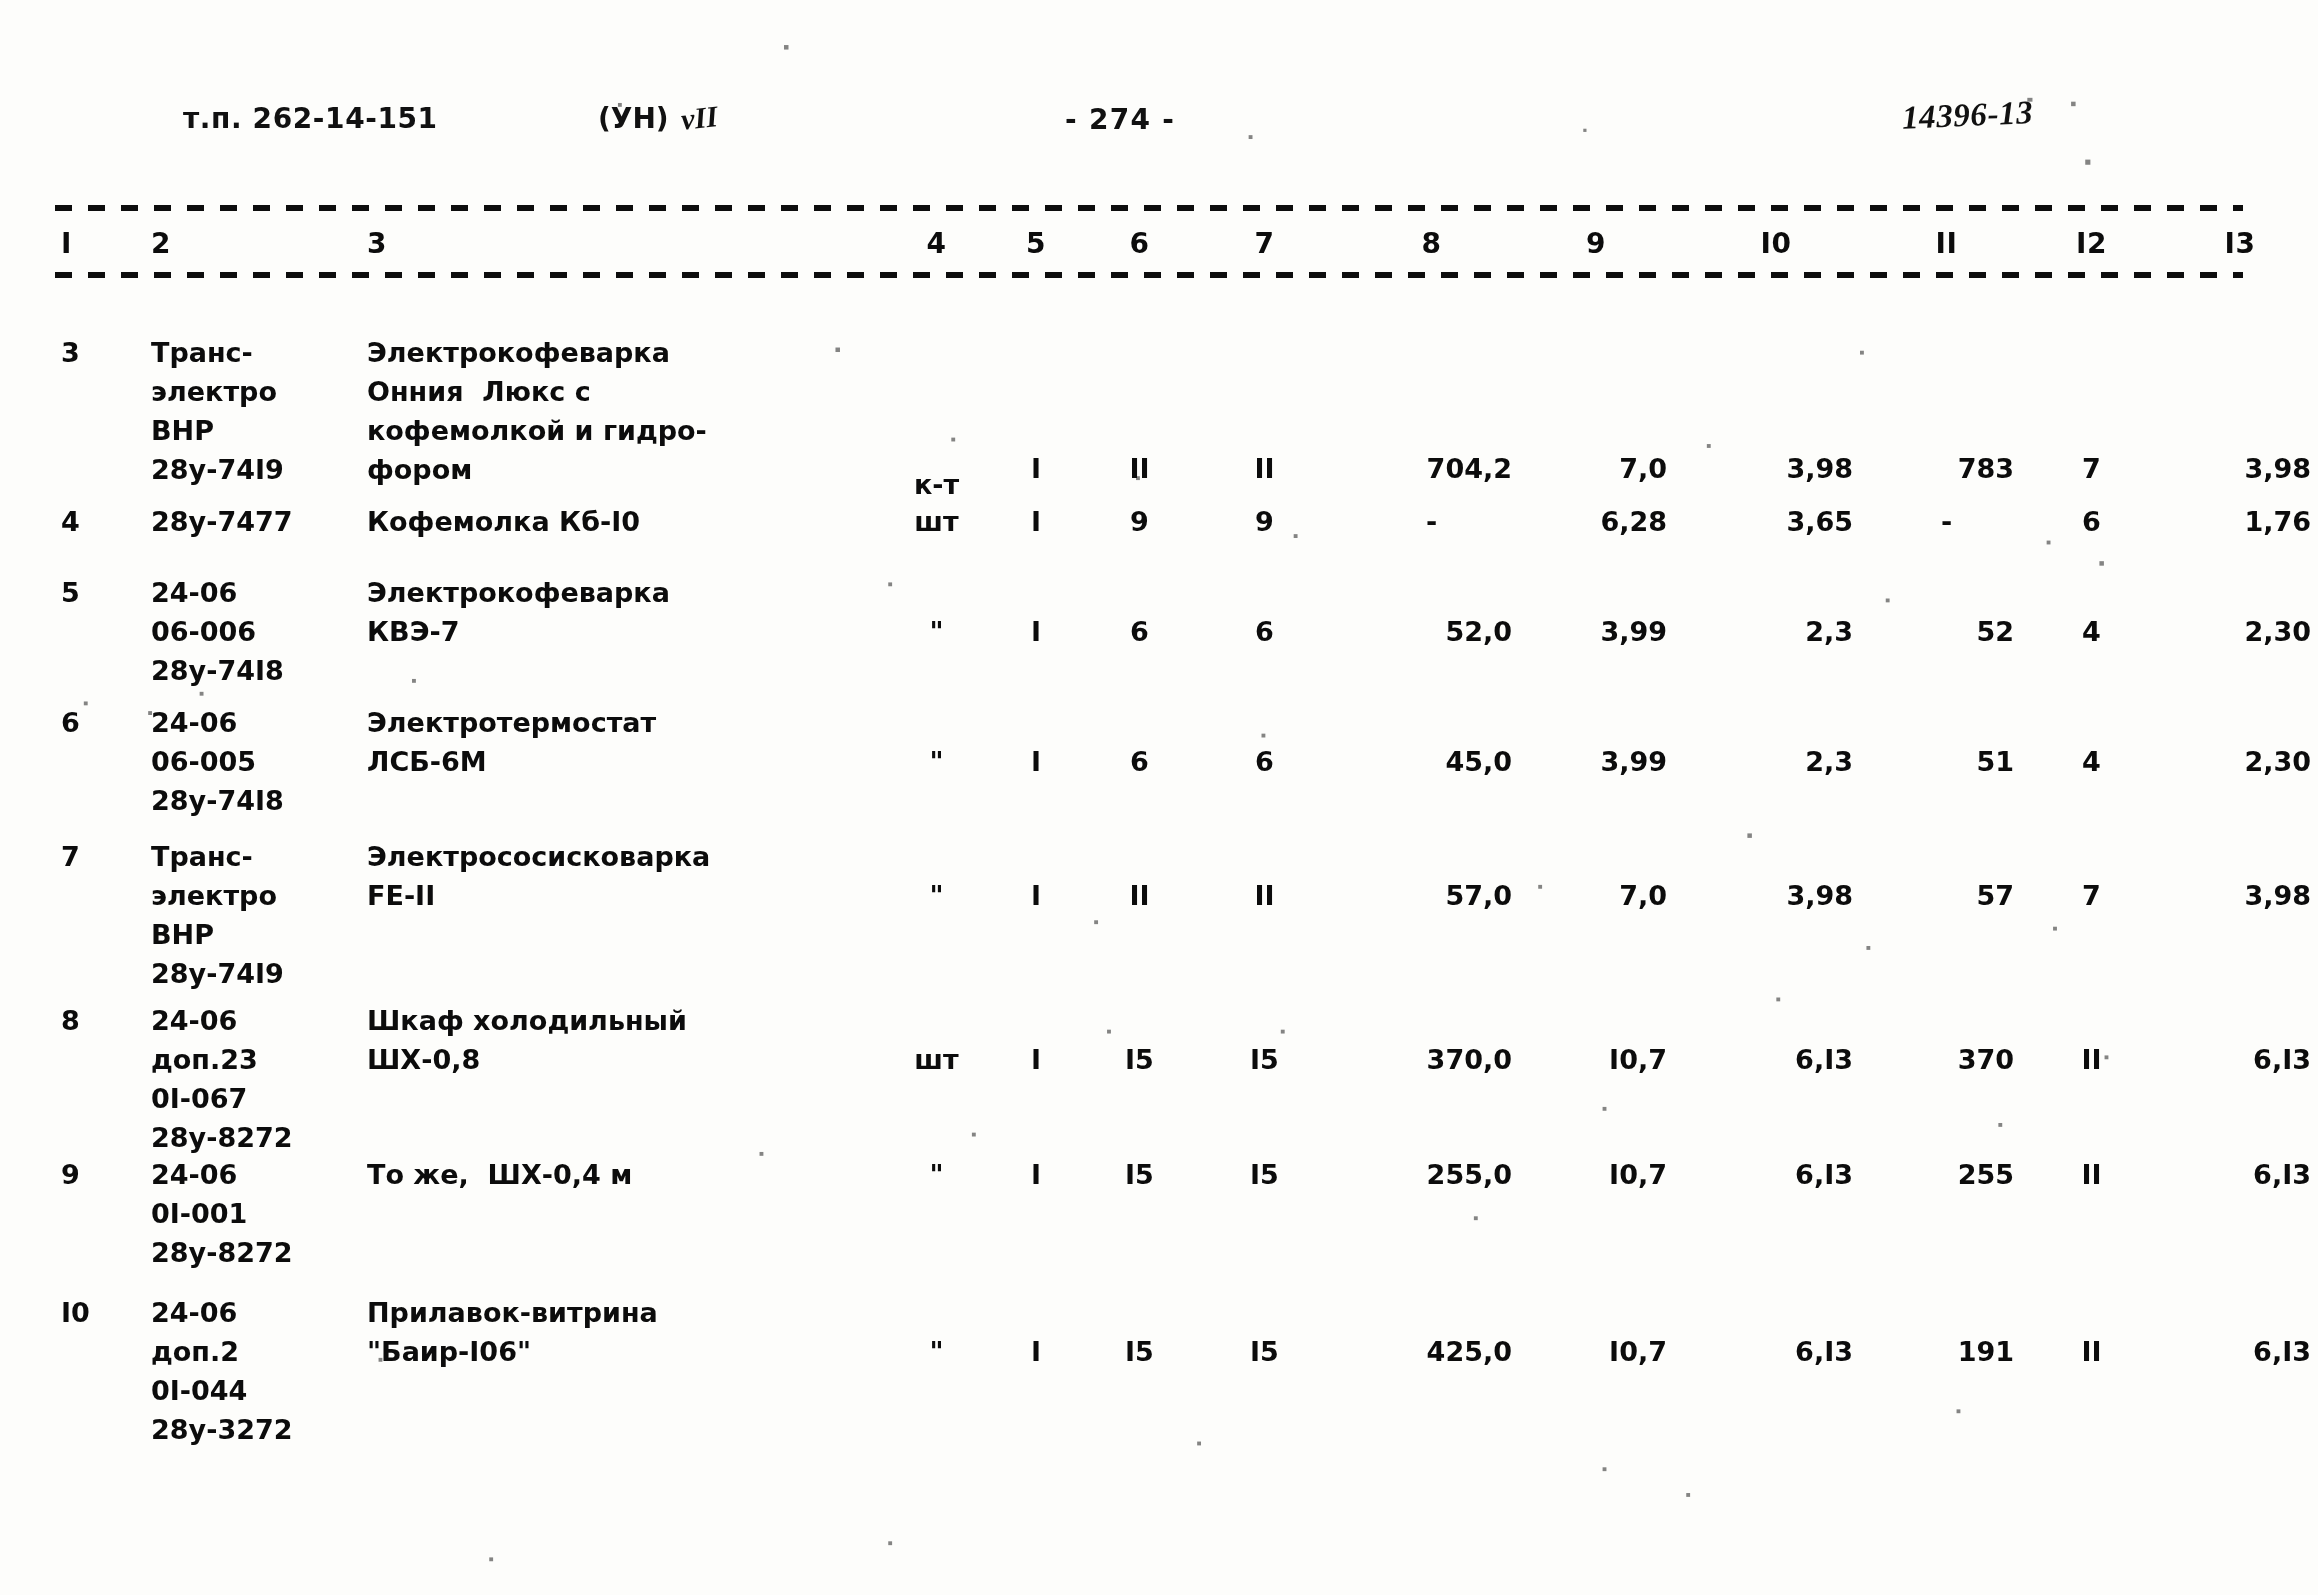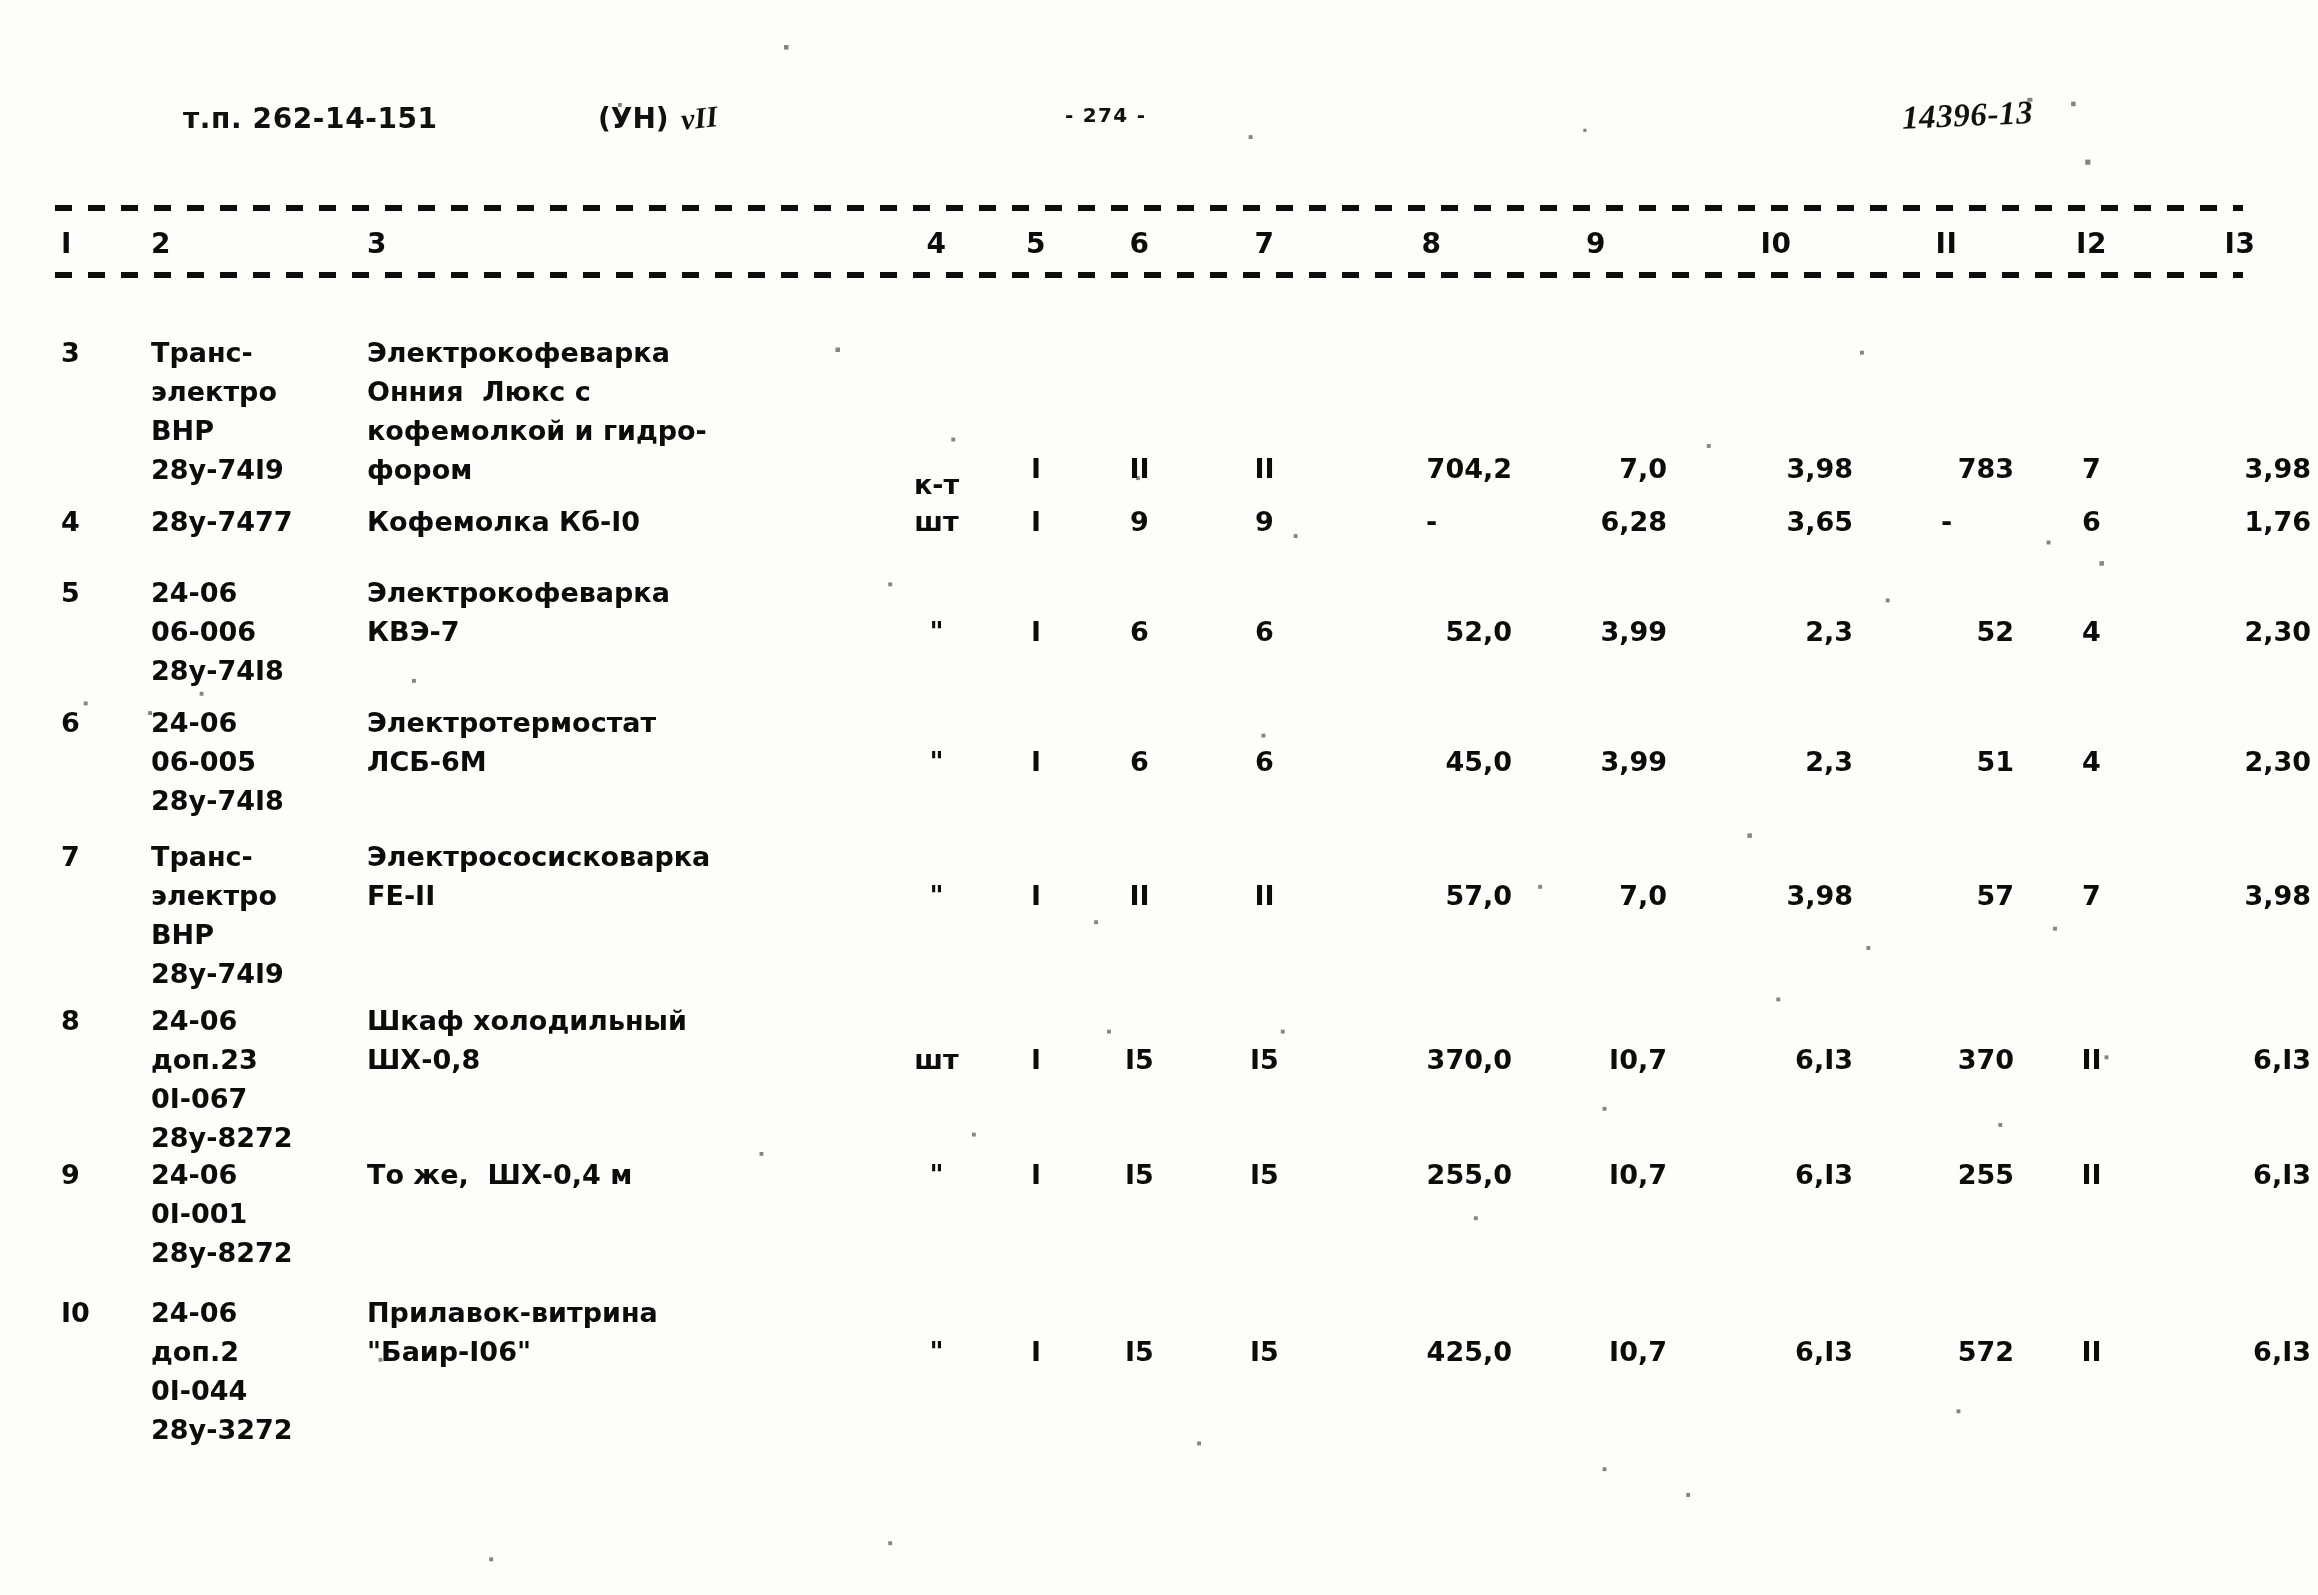--- a/index.html
+++ b/index.html
@@ -65,21 +65,21 @@
     font-size: 30px;
     color: #111;
     transform: rotate(-6deg);
   }
   .hdr-page {
     position: absolute;
     left: 1065px;
     top: 6.4px;
     font-family: "DejaVu Sans", sans-serif;
     font-weight: 700;
-    font-size: 20px;
+    font-size: 28px;
     letter-spacing: 1.3px;
     color: #111;
   }
   .hdr-stamp {
     position: absolute;
     left: 1902px;
     top: 0px;
     font-family: "Liberation Serif", serif;
     font-style: italic;
     font-weight: 700;
@@ -372,19 +372,19 @@
 28у-3272</div>
     <div class="cell c3 multiline">Прилавок-витрина
 "Баир-I06"</div>
     <div class="cell c4" style="top:39px;">"</div>
     <div class="cell c5" style="top:39px;">I</div>
     <div class="cell c6" style="top:39px;">I5</div>
     <div class="cell c7" style="top:39px;">I5</div>
     <div class="cell c8" style="top:39px;">425,0</div>
     <div class="cell c9" style="top:39px;">I0,7</div>
     <div class="cell c10" style="top:39px;">6,I3</div>
-    <div class="cell c11" style="top:39px;">572</div>
+    <div class="cell c11" style="top:39px;">191</div>
     <div class="cell c12" style="top:39px;">II</div>
     <div class="cell c13" style="top:39px;">6,I3</div>
   </div>
 
 </div>
 
 
 </body></html>

